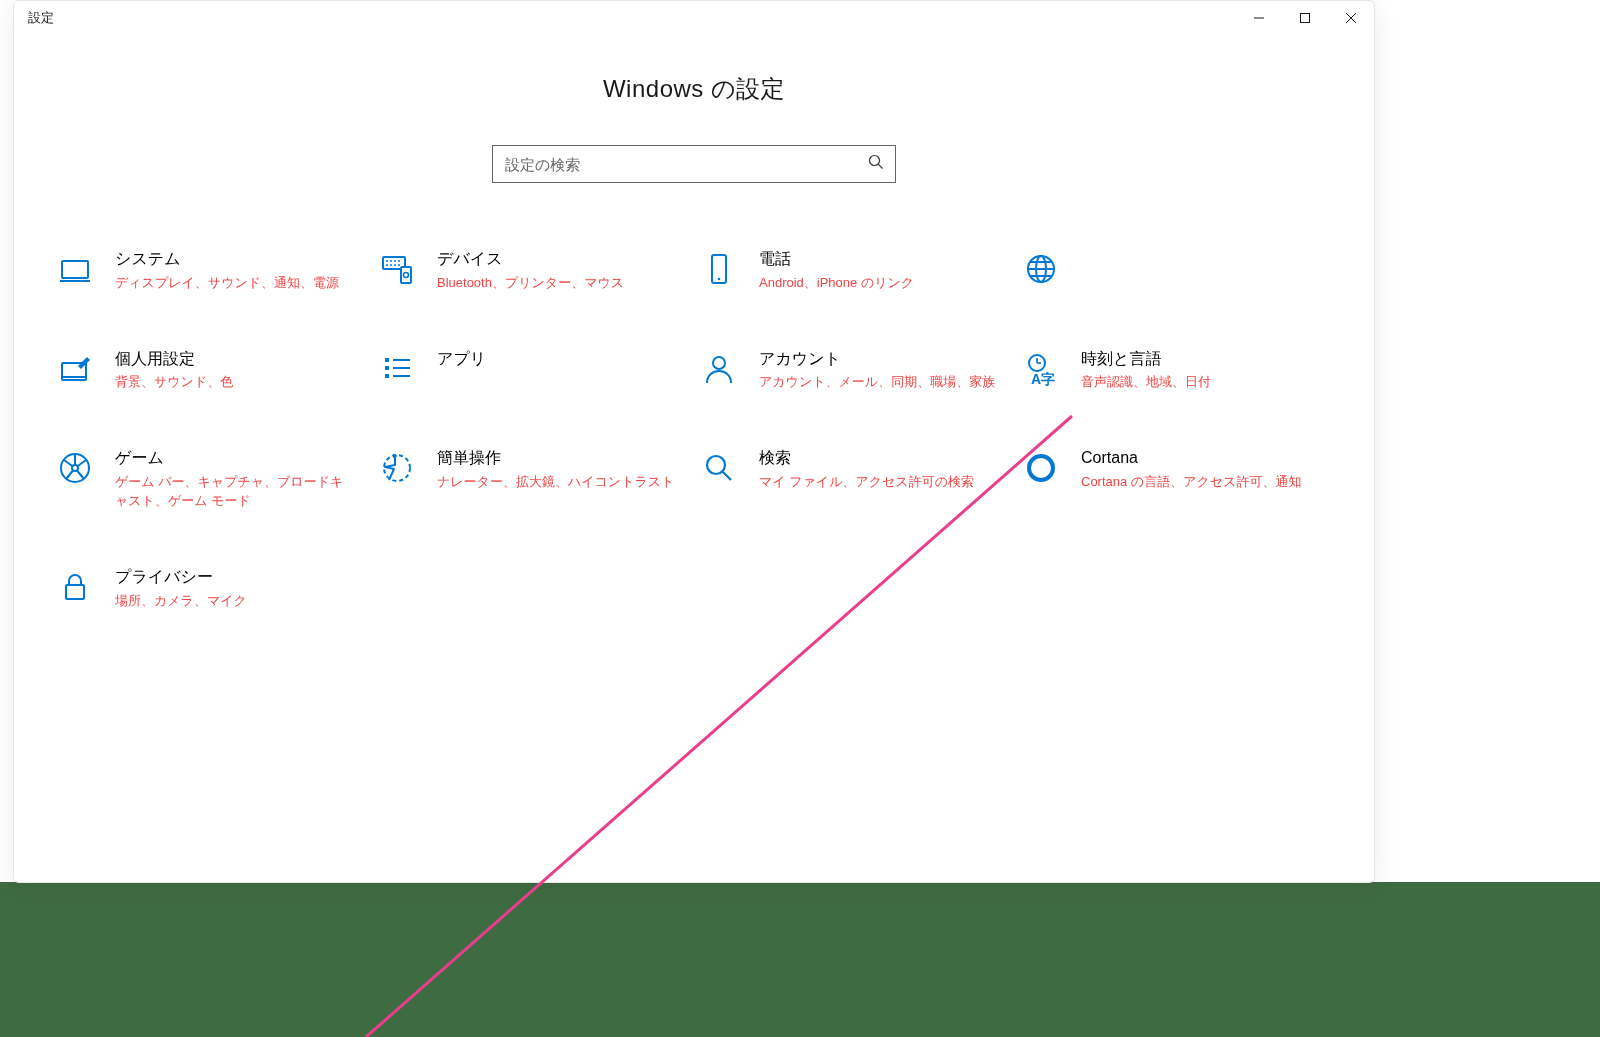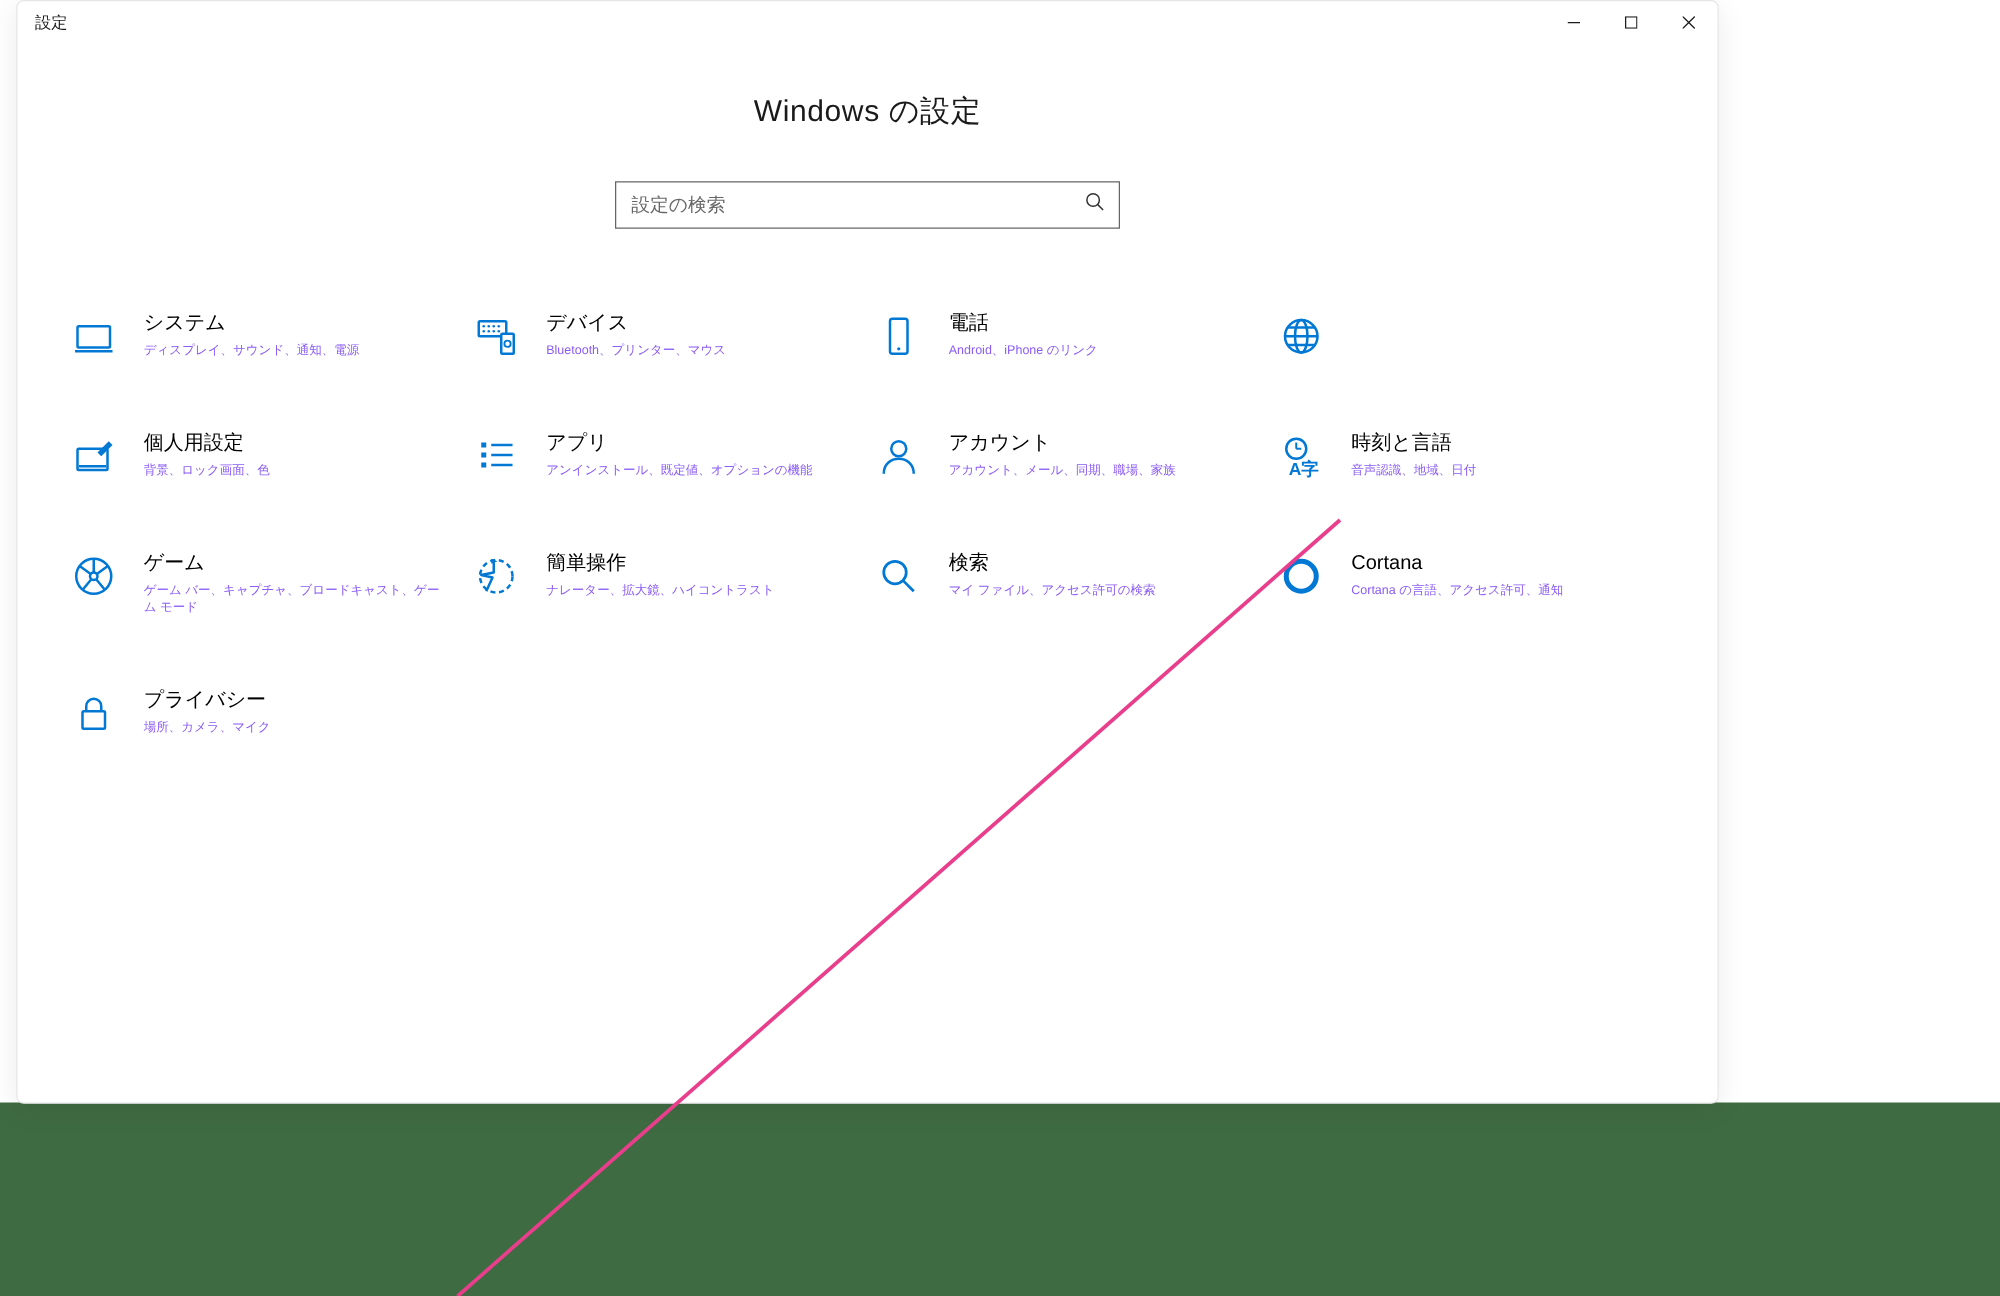--- a/index.html
+++ b/index.html
@@ -113,22 +113,22 @@
   }
   .tile-icon svg { width: 36px; height: 36px; }
   .tile-text { flex: 1; padding-top: 0px; }
   .tile-title {
     font-size: 16px;
     color: #000000;
     margin-bottom: 4px;
     line-height: 1.3;
   }
   .tile-desc {
-    font-size: 10px;
-    color: #8b5cf6;
+    font-size: 13px;
+    color: #ef4444;
     line-height: 1.45;
   }
   
   .bottom-bar {
     position: absolute;
     left: 0;
     bottom: 0;
     width: 100%;
     height: 155px;
     background: #3f6b42;
@@ -226,32 +226,31 @@
           </div>
         </div>
         <div class="tile">
           <div class="tile-icon">
             <svg viewBox="0 0 36 36">
               <use href="#ico-personalize-icon"></use>
             </svg>
           </div>
           <div class="tile-text">
             <div class="tile-title">個人用設定</div>
-            <div class="tile-desc">背景、ロック画面、色</div>
+            <div class="tile-desc">背景、サウンド、色</div>
           </div>
         </div>
         <div class="tile">
           <div class="tile-icon">
             <svg viewBox="0 0 36 36">
               <use href="#ico-apps-icon"></use>
             </svg>
           </div>
           <div class="tile-text">
             <div class="tile-title">アプリ</div>
-            <div class="tile-desc">アンインストール、既定値、オプションの機能</div>
           </div>
         </div>
         <div class="tile">
           <div class="tile-icon">
             <svg viewBox="0 0 36 36">
               <use href="#ico-accounts-icon"></use>
             </svg>
           </div>
           <div class="tile-text">
             <div class="tile-title">アカウント</div>

